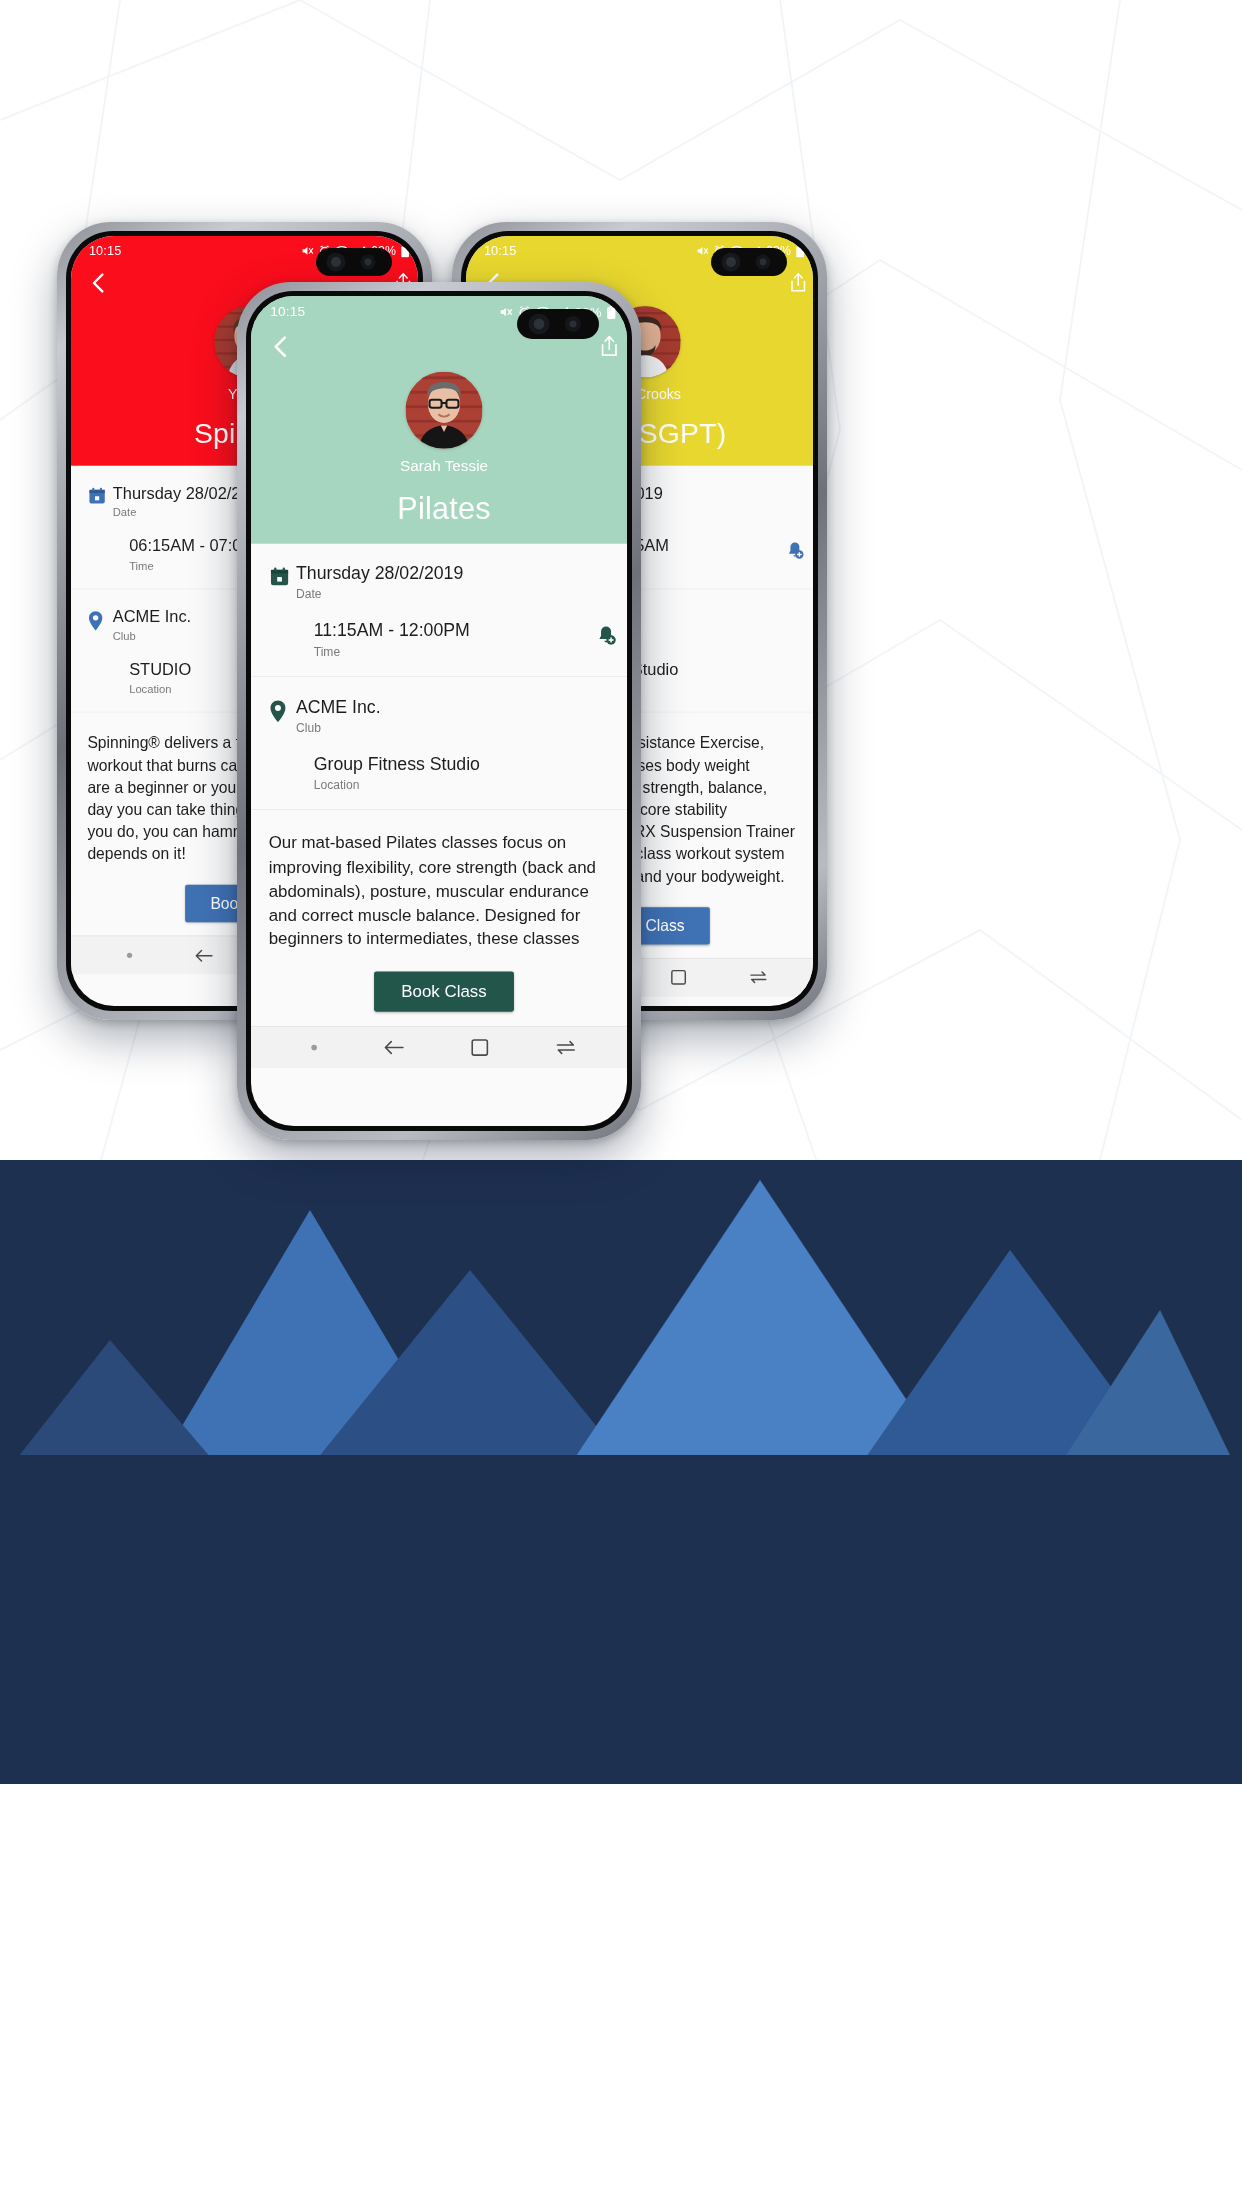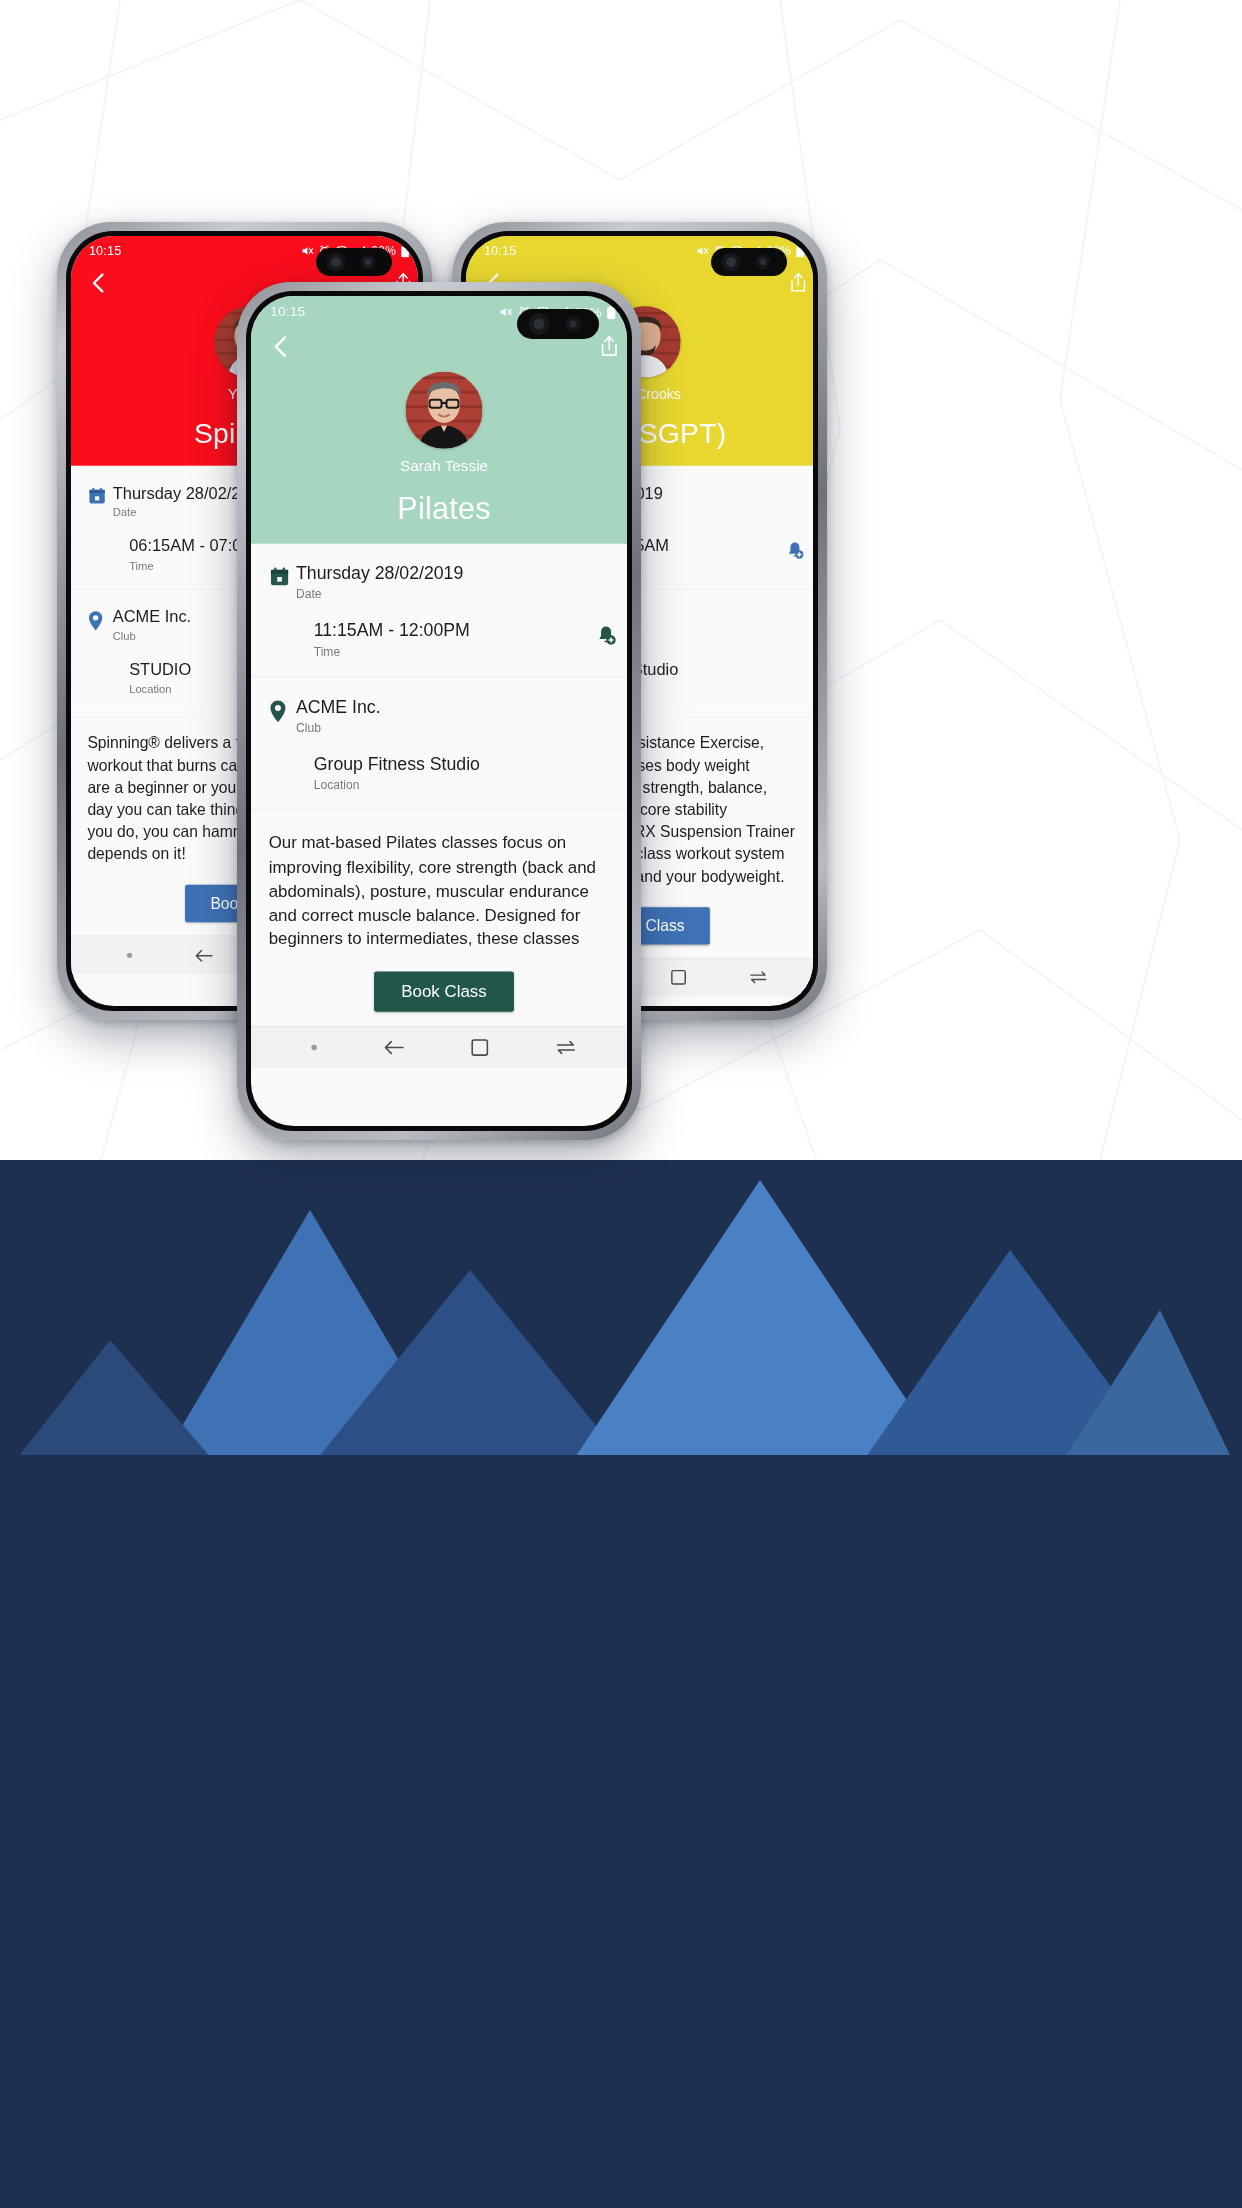--- a/index.html
+++ b/index.html
@@ -2,21 +2,21 @@
 <html><head>
 <meta charset="utf-8">
 <style>
   * { box-sizing: border-box; margin:0; padding:0; }
   html,body{
     width:1242px; height:2208px;
     background:#ffffff;
     font-family:"Liberation Sans", sans-serif;
     overflow:hidden;
   }
-  #stage{ position:relative; width:1242px; height:2208px; overflow:hidden; background:#ffffff; }
+  #stage{ position:relative; width:1242px; height:1784px; overflow:hidden; background:#ffffff; }
 
   
   .bg-top{
     position:absolute; left:0; top:0; width:1242px; height:1180px;
     background:#ffffff;
   }
   .bg-lines{ position:absolute; left:0; top:0; width:1242px; height:1200px; opacity:.55; }
   .bg-bottom{
     position:absolute; left:0; top:1160px; width:1242px; height:1048px;
     background:#1e3050;

